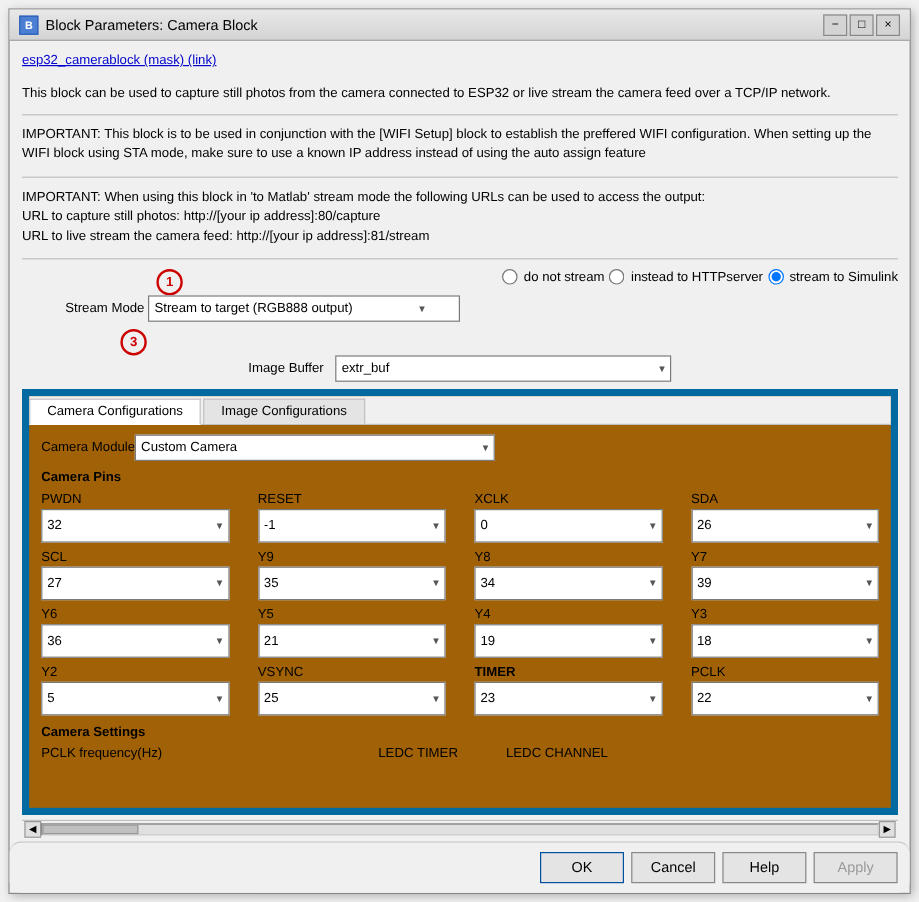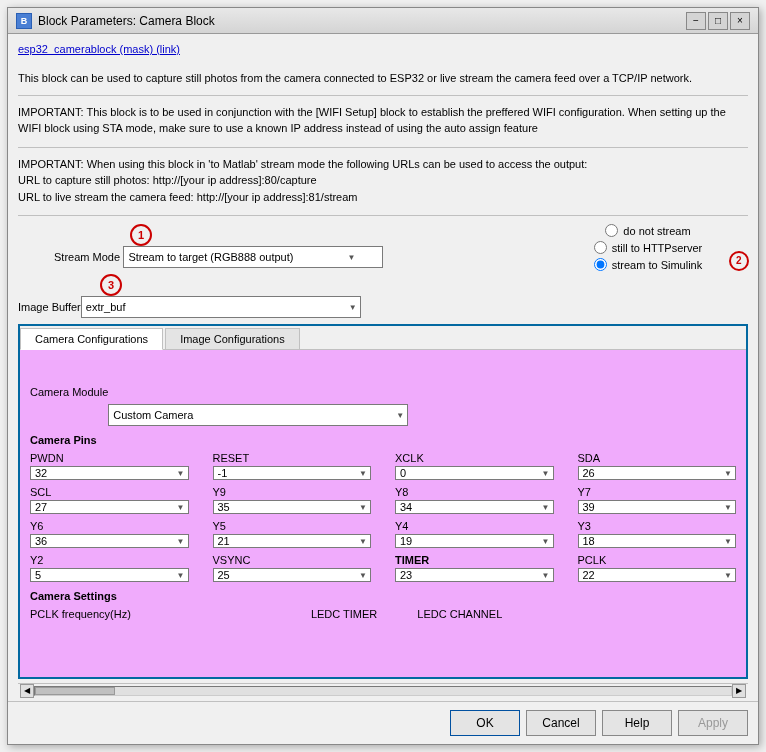--- a/index.html
+++ b/index.html
@@ -154,37 +154,39 @@
       gap: 10px;
     }
     .stream-left {
       display: flex;
       flex-direction: column;
       gap: 6px;
       flex: 1;
     }
     .stream-right {
       display: flex;
-      flex-direction: column;
+      flex-direction: row;
       gap: 4px;
       min-width: 200px;
       align-items: center;
     }
     .image-buffer-row {
       display: flex;
       align-items: center;
+      gap: 10px;
       margin: 2px 0;
+      justify-content: center;
     }
     .buffer-dropdown {
       width: 280px;
       border-radius: 10px;
     }
     .tabs-container {
-      border: 2px solid #0369a1;
-      background: #f0abfc;
+      border: 6px solid #0369a1;
+      background: #a16207;
       flex: 1;
     }
     .tab-bar {
       display: flex;
       background: #f0f0f0;
       border-bottom: 1px solid #c0c0c0;
     }
     .tab {
       padding: 4px 14px;
       font-size: 11px;
@@ -204,21 +206,20 @@
     .tab-content {
       padding: 8px 10px;
     }
     .camera-module-row {
       display: flex;
       align-items: center;
       margin-bottom: 8px;
     }
     .camera-module-dropdown {
       width: 300px;
-      margin-top: 46px;
     }
     .camera-pins-section {
       margin-top: 4px;
     }
     .section-title {
       font-size: 11px;
       font-weight: bold;
       color: #000;
       margin-bottom: 6px;
     }
@@ -231,21 +232,21 @@
       display: flex;
       flex-direction: column;
       gap: 2px;
     }
     .pin-label {
       font-size: 11px;
       color: #000;
     }
     .pin-dropdown {
       width: 100%;
-      height: 14px;
+      height: 28px;
       border: 1px solid #7a7a7a;
       background: white;
       font-size: 11px;
       padding: 0 20px 0 4px;
       appearance: none;
       -webkit-appearance: none;
       cursor: pointer;
       outline: none;
     }
     .pin-dropdown-wrapper {
@@ -308,20 +309,21 @@
       font-size: 8px;
       cursor: pointer;
     }
     .bottom-bar {
       border-top: 1px solid #c0c0c0;
       padding: 8px 10px;
       display: flex;
       justify-content: flex-end;
       gap: 6px;
       background: #f0f0f0;
+      border-radius: 10px;
     }
     .bottom-btn {
       height: 26px;
       min-width: 70px;
       padding: 0 12px;
       font-size: 12px;
       background: #e4e4e4;
       border: 1px solid #888;
       cursor: pointer;
       display: flex;
@@ -422,21 +424,21 @@
           </span>
         </div>
       </div>
       <div class="stream-right">
         <label class="radio-label">
           <input type="radio" class="radio-input" name="stream_option" style="">
           <span>do not stream</span>
         </label>
         <label class="radio-label">
           <input type="radio" class="radio-input" name="stream_option" style="">
-          <span>still to HTTPserver</span>
+          <span>instead to HTTPserver</span>
         </label>
         <label class="radio-label">
           <input type="radio" class="radio-input" name="stream_option" checked="" style="">
           <span style="position:relative;">
             <span>stream to Simulink</span>
             <span class="circle-number" style="position:absolute; left:115px; top:-8px; font-size:10px; width:20px; height:20px;">
               <span>2</span>
             </span>
           </span>
         </label>

